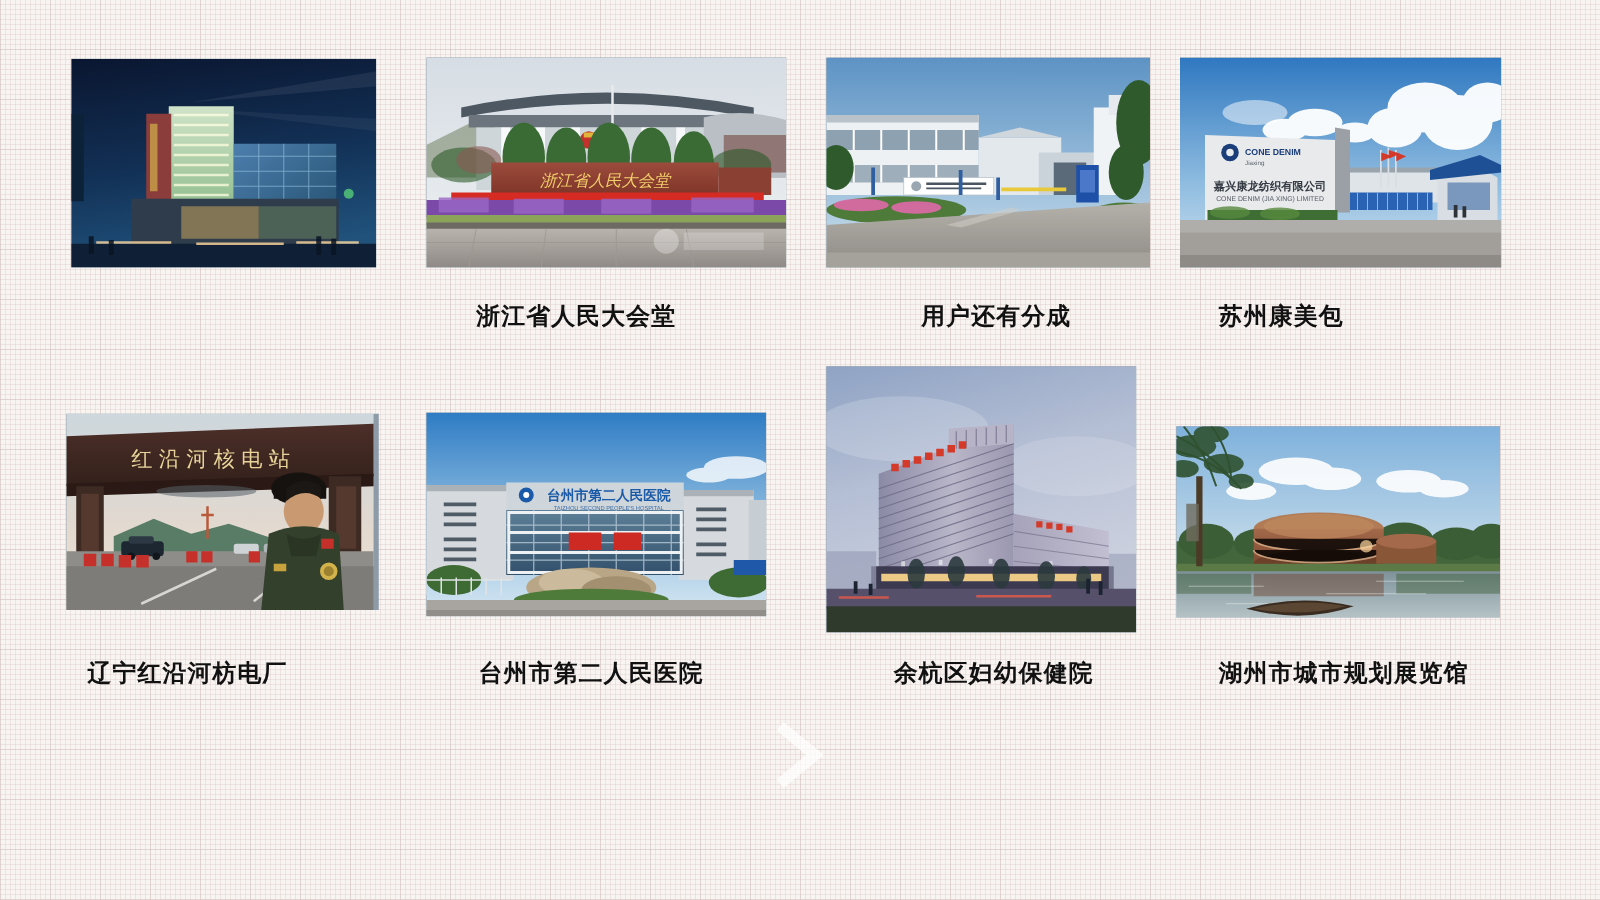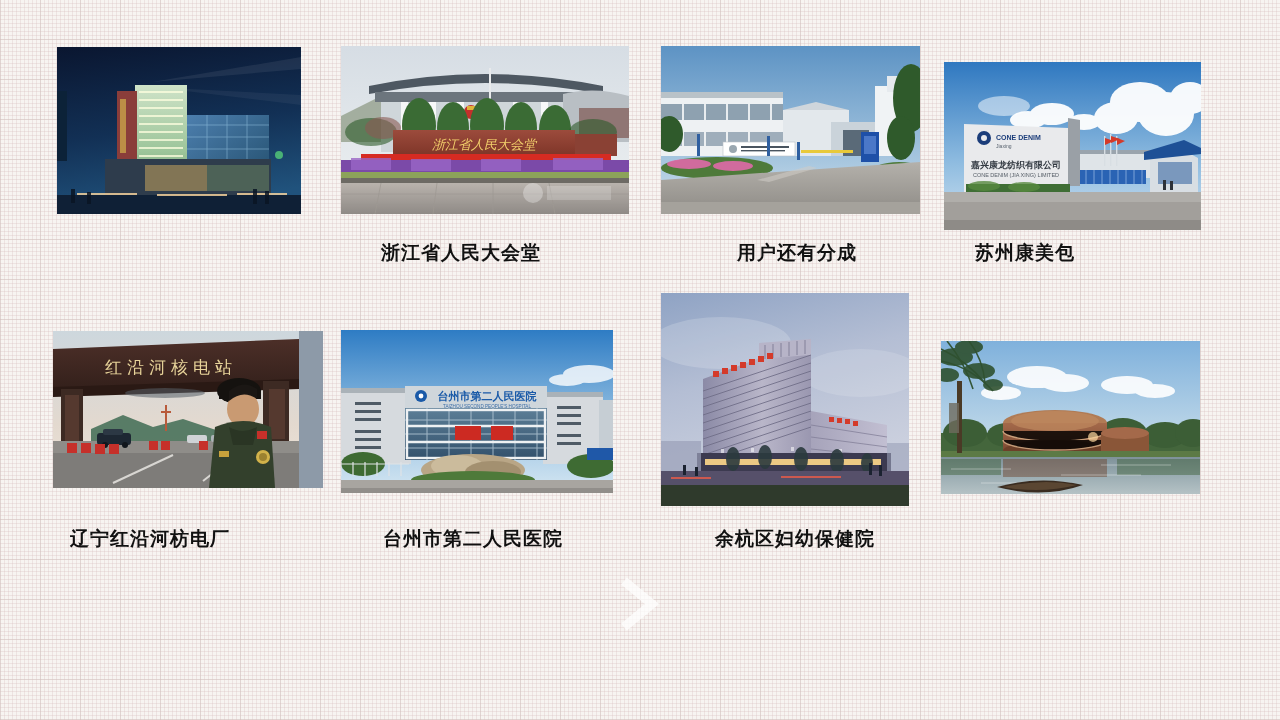--- a/index.html
+++ b/index.html
@@ -312,21 +312,21 @@
         <ellipse cx="240" cy="126" rx="22" ry="6" fill="#e06aa8" opacity="0.85"></ellipse>
 
         <path d="M0 134 L259 116 L259 168 L0 168 Z" fill="url(#roadG)"></path>
         <path d="M96 134 L148 120 L156 122 L108 136 Z" fill="#cfccc6" opacity="0.55"></path>
         <rect x="0" y="156" width="259" height="12" fill="#a5a29c"></rect>
       </svg>
     </div>
   </div>
   <div class="caption" style="left:737px; top:240px;">用户还有分成</div>
 
-  <div class="photo-card" style="left:944px; top:46px; width:257px; height:168px;margin-top:16px;">
+  <div class="photo-card" style="left:944px; top:46px; width:257px; height:168px;">
     <div class="photo">
       <svg width="257" height="168" viewBox="0 0 257 168" preserveAspectRatio="none">
         <defs>
           <linearGradient id="blueSky4" x1="0" y1="0" x2="0" y2="1">
             <stop offset="0%" stop-color="#2f78c0"></stop>
             <stop offset="60%" stop-color="#8fbce0"></stop>
             <stop offset="100%" stop-color="#cfe2f0"></stop>
           </linearGradient>
         </defs>
         <rect width="257" height="168" fill="url(#blueSky4)"></rect>
@@ -396,21 +396,21 @@
 
         <g fill="#2d3138">
           <rect x="219" y="118" width="3" height="10"></rect>
             <rect x="226" y="119" width="3" height="9"></rect>
         </g>
       </svg>
     </div>
   </div>
   <div class="caption" style="left:975px; top:240px;">苏州康美包</div>
 
-  <div class="photo-card" style="left:53px; top:331px; width:270px; height:157px;">
+  <div class="photo-card" style="left:53px; top:331px; width:250px; height:157px;">
     <div class="photo">
       <svg width="246" height="157" viewBox="0 0 246 157" preserveAspectRatio="none">
         <defs>
           <linearGradient id="dawnSky5" x1="0" y1="0" x2="0" y2="1">
             <stop offset="0%" stop-color="#cdd7dd"></stop>
             <stop offset="60%" stop-color="#e3d9cf"></stop>
             <stop offset="100%" stop-color="#efe6da"></stop>
           </linearGradient>
           <linearGradient id="beamG" x1="0" y1="0" x2="0" y2="1">
             <stop offset="0%" stop-color="#4c2f28"></stop>
@@ -769,15 +769,16 @@
 
         <rect x="16" y="40" width="5" height="72" fill="#4a3a26"></rect>
 
         <rect x="8" y="62" width="10" height="30" fill="#6e6a5e" opacity="0.8"></rect>
 
         <path d="M56 146 q42 -12 86 -2 q-40 14 -86 2 z" fill="#3a2c20"></path>
         <path d="M62 146 q40 -9 74 -2 q-36 9 -74 2 z" fill="#5a4632"></path>
       </svg>
     </div>
   </div>
+  <div class="caption" style="left:975px; top:526px;">湖州市城市规划展览馆</div>
 
 
 </div>
 
 </body></html>

